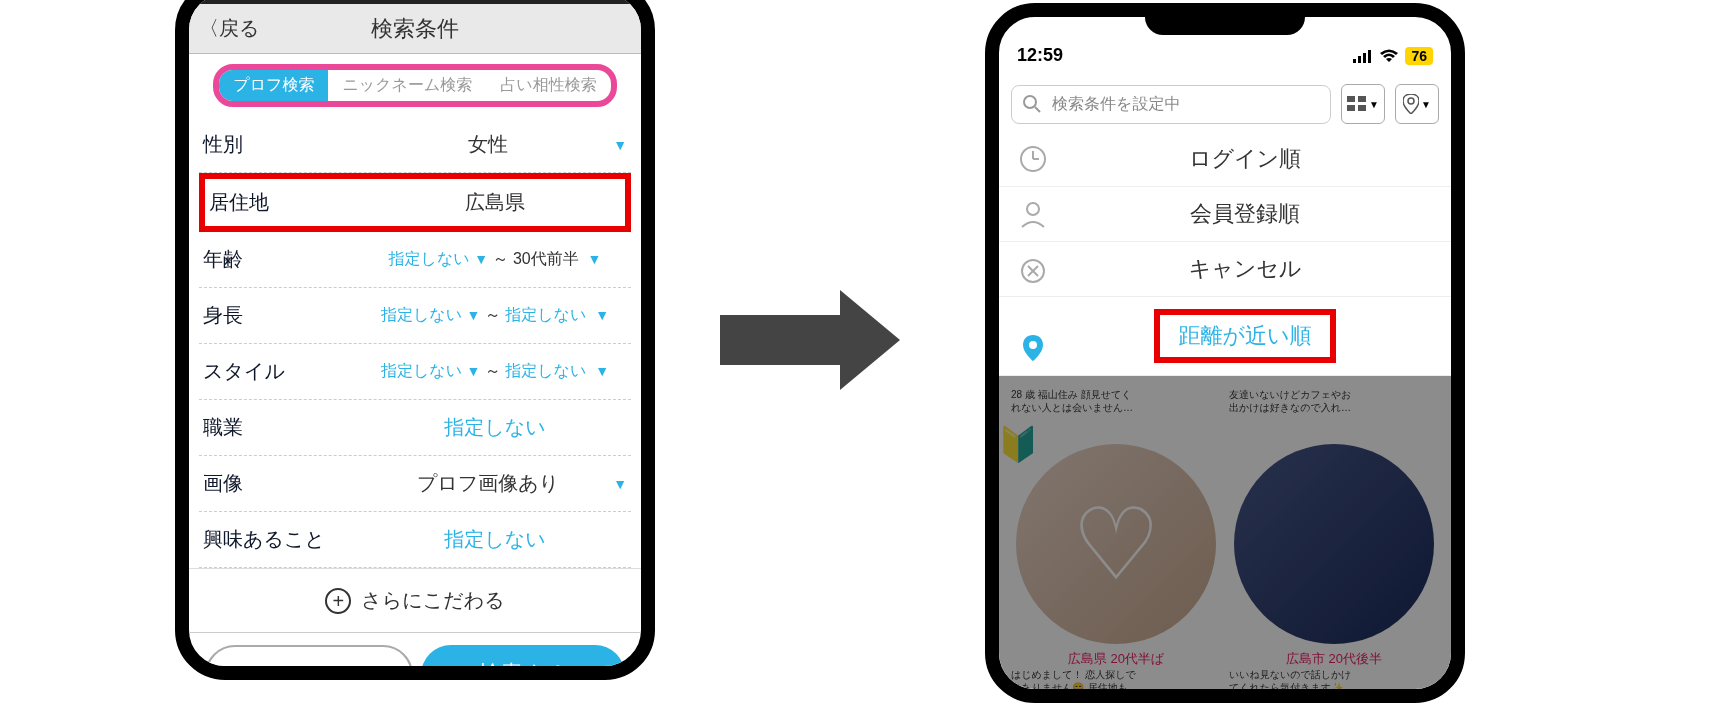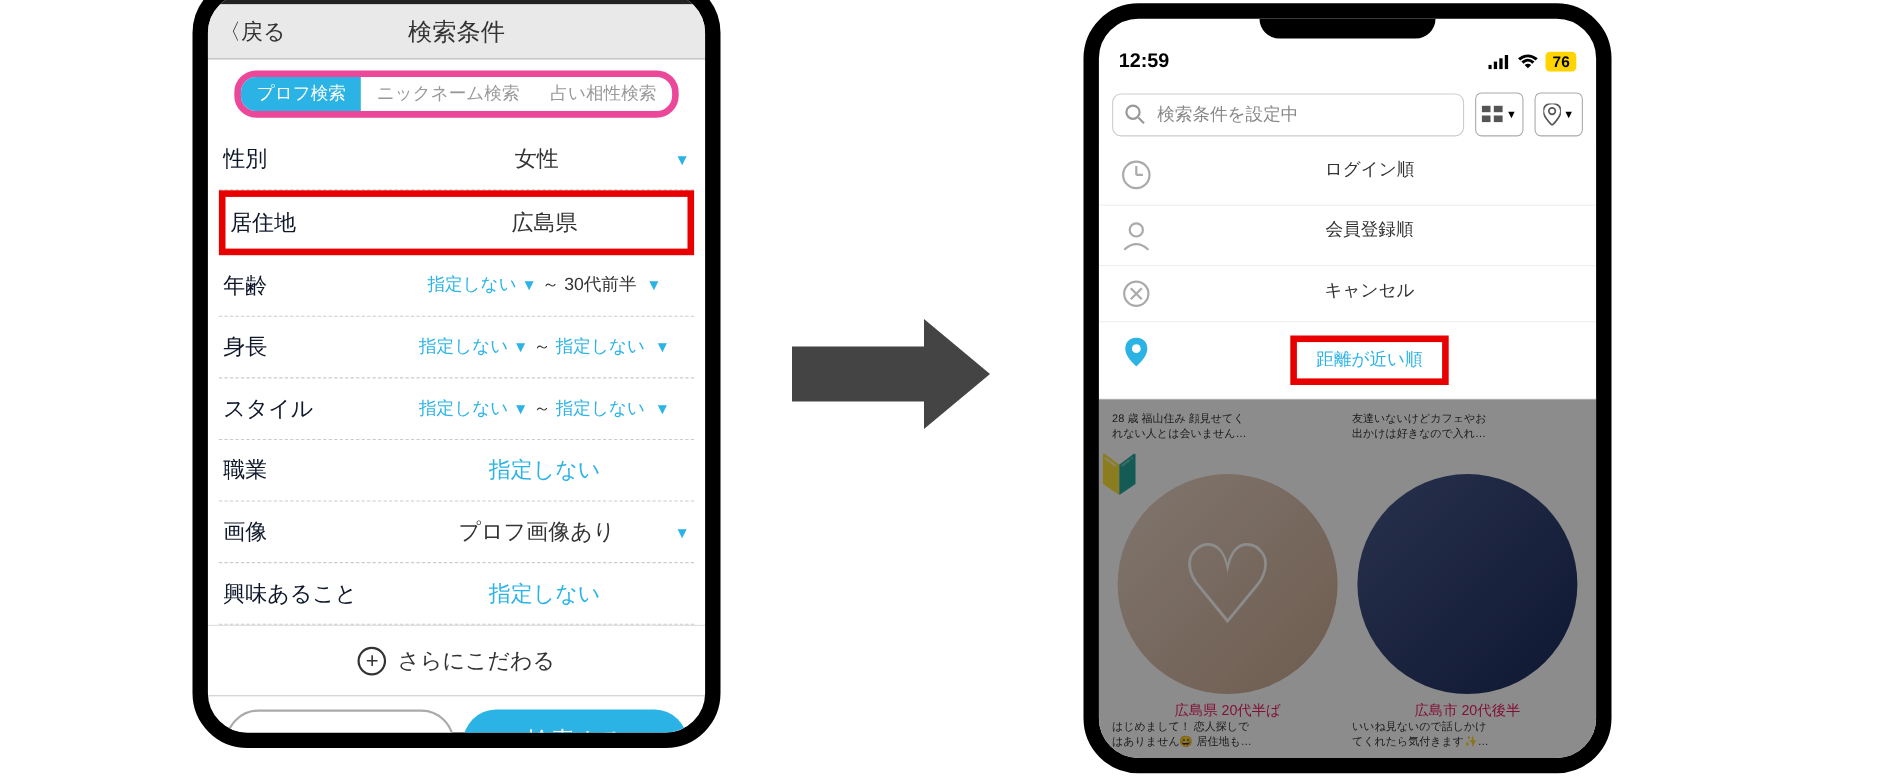--- a/index.html
+++ b/index.html
@@ -54,21 +54,21 @@
     .arrow-head { width:0;height:0;border-top:50px solid transparent;border-bottom:50px solid transparent;border-left:60px solid #444;}
 
     
     .status { display:flex; justify-content:space-between; align-items:center; padding:10px 18px; font-size:18px; font-weight:600;}
     .status .right { display:flex; align-items:center; gap:6px;}
     .bat { background:#ffd400; border-radius:4px; padding:1px 6px; font-size:14px;}
     .search-row { display:flex; align-items:center; gap:10px; padding:8px 12px;}
     .search-box { flex:1; display:flex; align-items:center; gap:10px; border:1px solid #ccc; border-radius:8px; padding:8px 10px; color:#888; font-size:16px;}
     .sq-btn { border:1px solid #aaa; border-radius:6px; width:44px; height:40px; display:flex; align-items:center; justify-content:center;}
     .sort-list { background:#fff; }
-    .sort-item { display:flex; align-items:flex-start; padding:12px 14px; font-size:16px; color:#333; border-bottom:1px solid #eee;}
+    .sort-item { display:flex; align-items:flex-end; padding:12px 14px; font-size:22px; color:#333; border-bottom:1px solid #eee;}
     .sort-item .icon { width:40px; color:#aaa; font-size:26px; display:flex; justify-content:center;}
     .sort-item .txt { flex:1; text-align:center;}
     .sort-item.active .icon { color:#2bb3e6;}
     .sort-item.active .txt { color:#2bb3e6;}
     .red-box { border:6px solid #e80000; display:inline-block; padding:6px 18px;}
     .results { background:#fff; filter:brightness(0.55); }
     .card-row { display:flex; padding:8px;}
     .card { flex:1; padding:4px;}
     .card .meta { font-size:10px; color:#333; line-height:1.3;}
     .avatar { width:200px; height:200px; border-radius:50%; margin:6px auto; background:#bbb; position:relative; overflow:hidden;}

